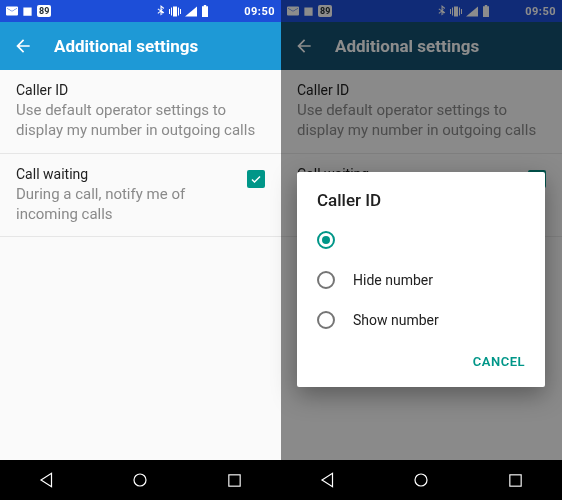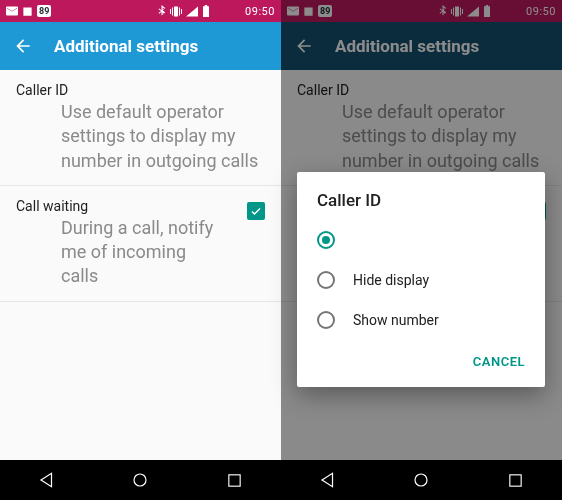--- a/index.html
+++ b/index.html
@@ -1,33 +1,33 @@
 <!DOCTYPE html>
 <html><head>
 <meta charset="utf-8">
 <style>
   * { box-sizing: border-box; margin: 0; padding: 0; }
   body { font-family: Roboto, -apple-system, "Segoe UI", sans-serif; width: 562px; height: 500px; overflow: hidden; background: #000; }
   .screens { display: flex; width: 562px; height: 500px; }
   .screen { width: 281px; height: 500px; position: relative; display: flex; flex-direction: column; background: #fafafa; }
   
-  .statusbar { height: 22px; background: #be185d; color: #fff; display: flex; align-items: center; justify-content: space-between; font-size: 11px; padding: 0 6px; }
+  .statusbar { height: 22px; background: #1d4ed8; color: #fff; display: flex; align-items: center; justify-content: space-between; font-size: 11px; padding: 0 6px; }
   .sb-left, .sb-right { display: flex; align-items: center; gap: 4px; }
   .sb-icon { display: inline-flex; align-items: center; justify-content: center; }
   .badge89 { background: #fff; color: #1e2a30; border-radius: 2px; font-size: 9px; font-weight: 700; padding: 0 2px; line-height: 12px; }
-  .clock { font-weight: 400; letter-spacing: .5px; padding-left: 31px; }
+  .clock { font-weight: 700; letter-spacing: .5px; padding-left: 31px; }
   
   .appbar { height: 48px; background: #1e99d6; color: #fff; display: flex; align-items: center; padding: 0 12px; gap: 20px; }
   .appbar .title { font-size: 17px; font-weight: 700; }
   .appbar .back { width: 22px; height: 22px; display: flex; align-items: center; justify-content: center; }
   
   .content { flex: 1; background: #fafafa; }
   .item { padding: 12px 16px; }
   .item .primary { font-size: 14px; color: #212121; margin-bottom: 2px; }
-  .item .secondary { font-size: 18px; color: #8a8a8a; line-height: 1.35; margin-left: 45px; }
+  .item .secondary { font-size: 15px; color: #8a8a8a; line-height: 1.35; }
   .item.withcheck { display: flex; align-items: flex-start; justify-content: space-between; gap: 20px; }
   .item.withcheck .textcol { flex: 1; }
   .divider { height: 1px; background: #e6e6e6; }
   .checkbox { width: 18px; height: 18px; background: #009688; border-radius: 2px; display: flex; align-items: center; justify-content: center; margin-top: 4px; flex-shrink: 0; }
   
   .navbar { height: 40px; background: #000; display: flex; align-items: center; justify-content: space-around; }
   .navbtn { width: 22px; height: 22px; display: flex; align-items: center; justify-content: center; }
   
   .screen.dimmed .statusbar,
   .screen.dimmed .appbar,
@@ -225,21 +225,21 @@
     </div>
 
     <div class="overlay">
       <div class="dialog">
         <div class="dialog-title">Caller ID</div>
         <div class="radio-row">
           <span class="radio selected"></span>
         </div>
         <div class="radio-row">
           <span class="radio"></span>
-          <span class="rlabel">Hide display</span>
+          <span class="rlabel">Hide number</span>
         </div>
         <div class="radio-row">
           <span class="radio"></span>
           <span class="rlabel">Show number</span>
         </div>
         <div class="dialog-actions">
           <span class="dialog-cancel">CANCEL</span>
         </div>
       </div>
     </div>

